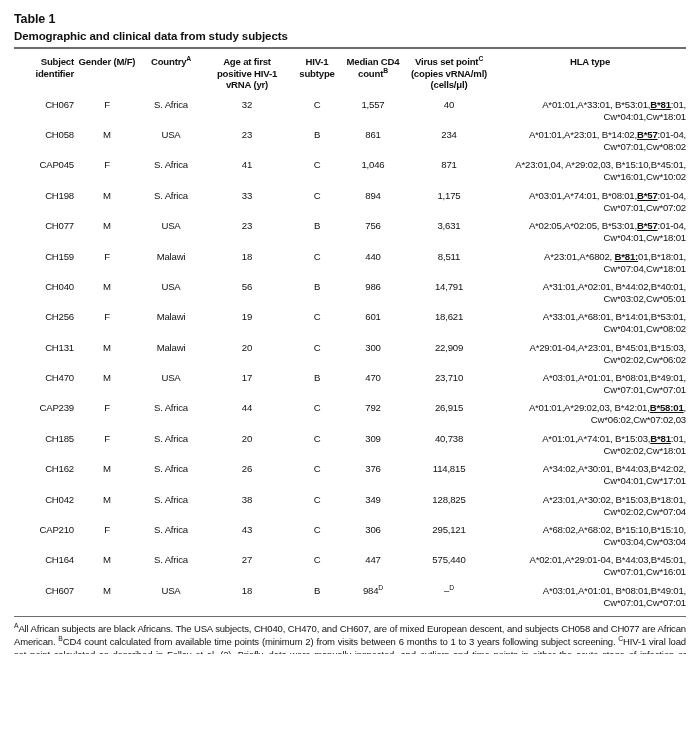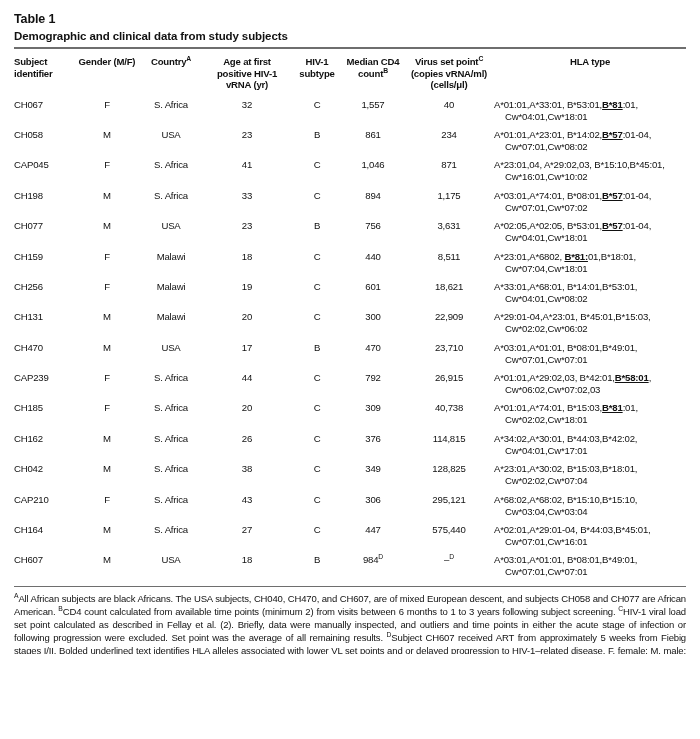--- a/index.html
+++ b/index.html
@@ -55,21 +55,21 @@
     vertical-align: top;
     padding: 7px 0 5px 0;
   }
   table.subjects td {
     font-size: 9.6px;
     letter-spacing: -0.2px;
     line-height: 12px;
     vertical-align: top;
     padding: 3.2px 0 3.2px 0;
   }
-  .al { text-align: left; }
+  .al { text-align: right; }
   .ac { text-align: center; }
   sup.fs {
     font-size: 6.8px;
     vertical-align: super;
     line-height: 0;
   }
   .hla-cell { letter-spacing: -0.35px; }
   .hla-line2 { padding-left: 11px; }
   .hla-strong {
     font-weight: bold;
@@ -210,20 +210,33 @@
           <td class="ac">18</td>
           <td class="ac">C</td>
           <td class="ac">440</td>
           <td class="ac">8,511</td>
           <td class="al hla-cell">
             <div><span>A*23:01,A*6802, </span><span class="hla-strong">B*81:</span><span>01,B*18:01,</span></div>
             <div class="hla-line2"><span>Cw*07:04,Cw*18:01</span></div>
           </td>
         </tr>
         <tr>
+          <td class="al">CH040</td>
+          <td class="ac">M</td>
+          <td class="ac">USA</td>
+          <td class="ac">56</td>
+          <td class="ac">B</td>
+          <td class="ac">986</td>
+          <td class="ac">14,791</td>
+          <td class="al hla-cell">
+            <div><span>A*31:01,A*02:01, B*44:02,B*40:01,</span></div>
+            <div class="hla-line2"><span>Cw*03:02,Cw*05:01</span></div>
+          </td>
+        </tr>
+        <tr>
           <td class="al">CH256</td>
           <td class="ac">F</td>
           <td class="ac">Malawi</td>
           <td class="ac">19</td>
           <td class="ac">C</td>
           <td class="ac">601</td>
           <td class="ac">18,621</td>
           <td class="al hla-cell">
             <div><span>A*33:01,A*68:01, B*14:01,B*53:01,</span></div>
             <div class="hla-line2"><span>Cw*04:01,Cw*08:02</span></div>

